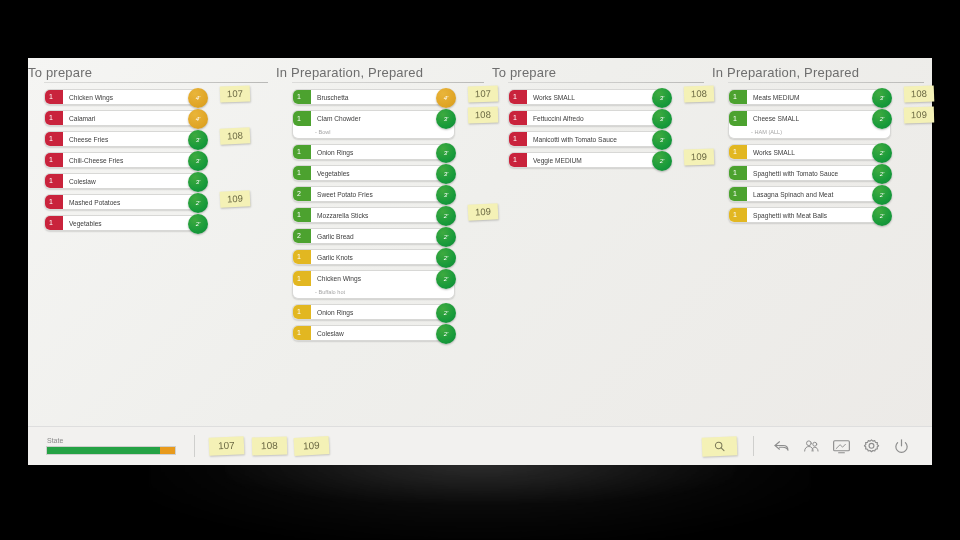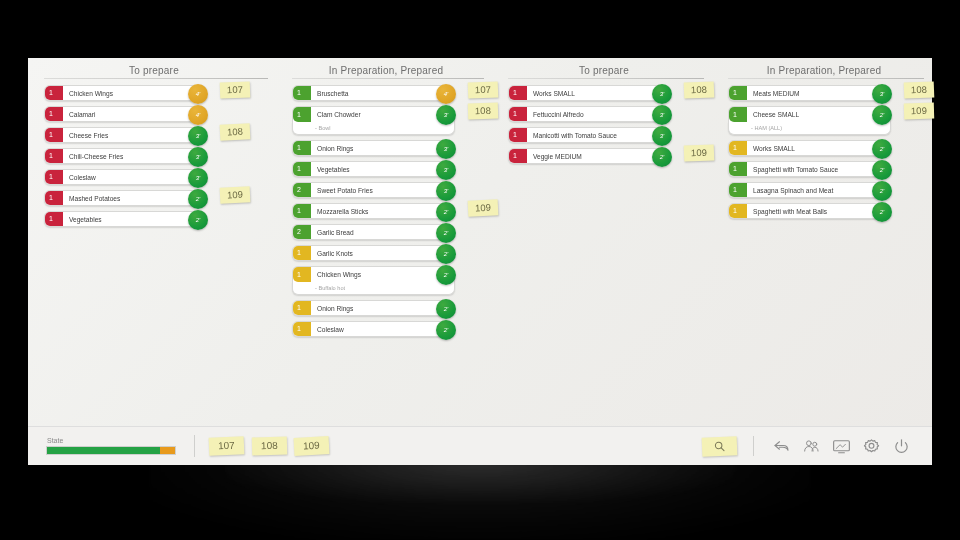--- a/index.html
+++ b/index.html
@@ -41,24 +41,23 @@
     position: absolute; left: 0; top: 0; width: 904px; height: 368px;
     display: flex;
   }
   .col { position: relative; height: 100%; padding-top: 7px; }
   .col.c1 { width: 248px; }
   .col.c2 { width: 216px; }
   .col.c3 { width: 220px; }
   .col.c4 { width: 220px; }
 
   .col-head {
-    font-size: 10px; color: #6e6e6e; font-weight: 400;
-    text-align: center; padding-right: 36px; letter-spacing: .2px;
+    font-size: 13px; color: #6e6e6e; font-weight: 400;
+    text-align: left; padding-right: 36px; letter-spacing: .2px;
     white-space: nowrap;
-    padding-left: 40px;
   }
   .col-rule {
     margin: 2px 8px 6px 16px; height: 1px;
     background: linear-gradient(to right, #dcdcda 0%, #c9c9c7 60%, #b9b9b7 100%);
   }
 
   .rows { position: relative; padding-left: 16px; padding-right: 6px; }
 
   
   .row {

